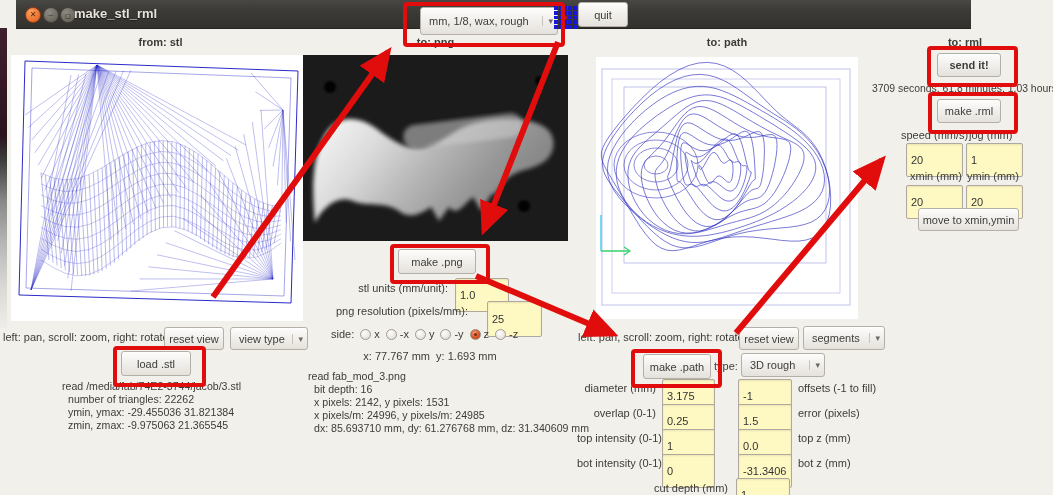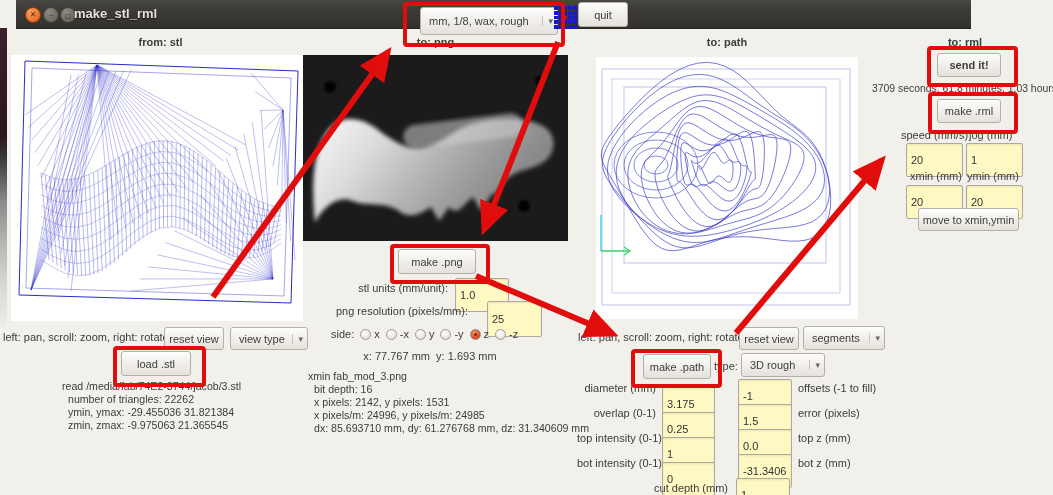--- a/index.html
+++ b/index.html
@@ -43,21 +43,21 @@
   .radio{width:11px;height:11px;border-radius:50%;border:1px solid #a29a8f;
     background:radial-gradient(circle at 38% 32%,#ffffff,#e4e1db 75%);box-sizing:border-box;}
   .radio.on{background:radial-gradient(circle at 40% 33%,#f29a73,#d44e20 62%);border:1px solid #97897c;position:relative;}
   .radio.on::after{content:"";position:absolute;left:3px;top:3px;width:3px;height:3px;border-radius:50%;background:#7e2a0c;}
   
   .redbox{position:absolute;border:4px solid #e10d0d;border-radius:4px;pointer-events:none;}
   #annot{position:absolute;left:0;top:0;pointer-events:none;}
   
   .param-row{position:absolute;left:577px;width:330px;height:20px;}
   .param-row .pl{position:absolute;left:0;top:3px;width:79px;text-align:right;font-size:11px;white-space:nowrap;}
-  .param-row .pi1{left:85px;top:8px;width:53px;height:18px;position:absolute;}
+  .param-row .pi1{left:85px;top:0;width:53px;height:18px;position:absolute;}
   .param-row .pi2{left:161px;top:0;width:54px;height:18px;position:absolute;}
   .param-row .pl2{position:absolute;left:221px;top:3px;font-size:11px;white-space:nowrap;}
   
   #fab-logo{position:absolute;left:554px;top:6px;width:23px;height:23px;display:grid;
     grid-template-columns:repeat(5,1fr);grid-template-rows:repeat(5,1fr);gap:1px;}
   #fab-logo span{background:#1616d8;}
   #fab-logo span.ctr{background:#e40d0d;border-radius:50%;}
 </style>
 </head>
 <body>
@@ -357,21 +357,21 @@
         <span class="radio"></span>
         <span>-z</span>
       </span>
   </div>
 
   <div class="lab" style="left:330px;top:350px;width:200px;text-align:center;">
     <span>x: 77.767 mm</span>&nbsp;
     <span>y: 1.693 mm</span>
   </div>
   <div class="infoblock" style="left:308px;top:370px;">
-    <div>xmin fab_mod_3.png</div>
+    <div>read fab_mod_3.png</div>
     <div>bit depth: 16</div>
     <div>x pixels: 2142, y pixels: 1531</div>
     <div>x pixels/m: 24996, y pixels/m: 24985</div>
     <div>dx: 85.693710 mm, dy: 61.276768 mm, dz: 31.340609 mm</div>
   </div>
 
   <div class="hint" style="left:578px;top:331px;">left: pan, scroll: zoom, right: rotate</div>
   <div class="btn" style="left:739px;top:327px;width:58px;height:21px;">
     <span>reset view</span>
   </div>

